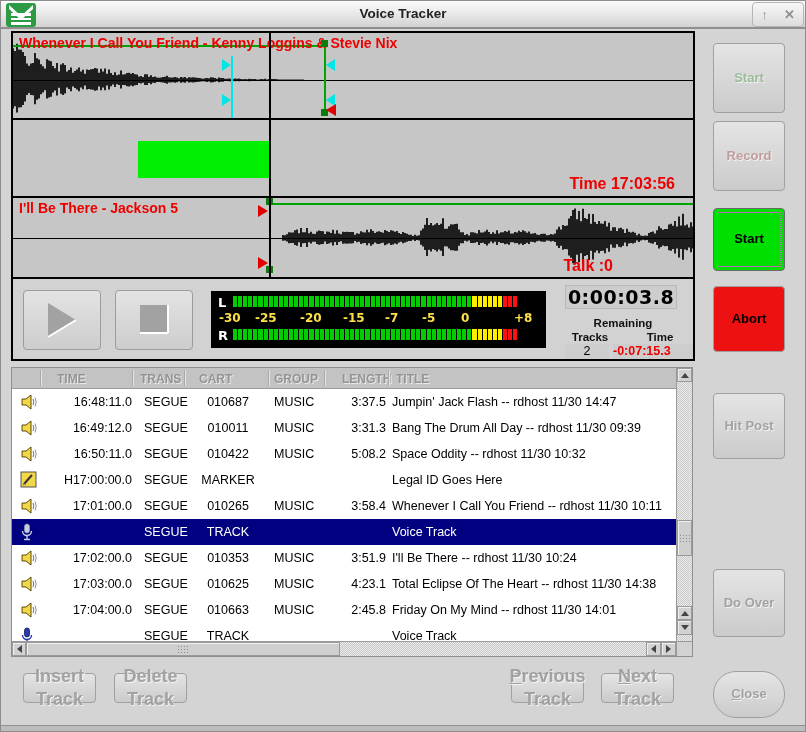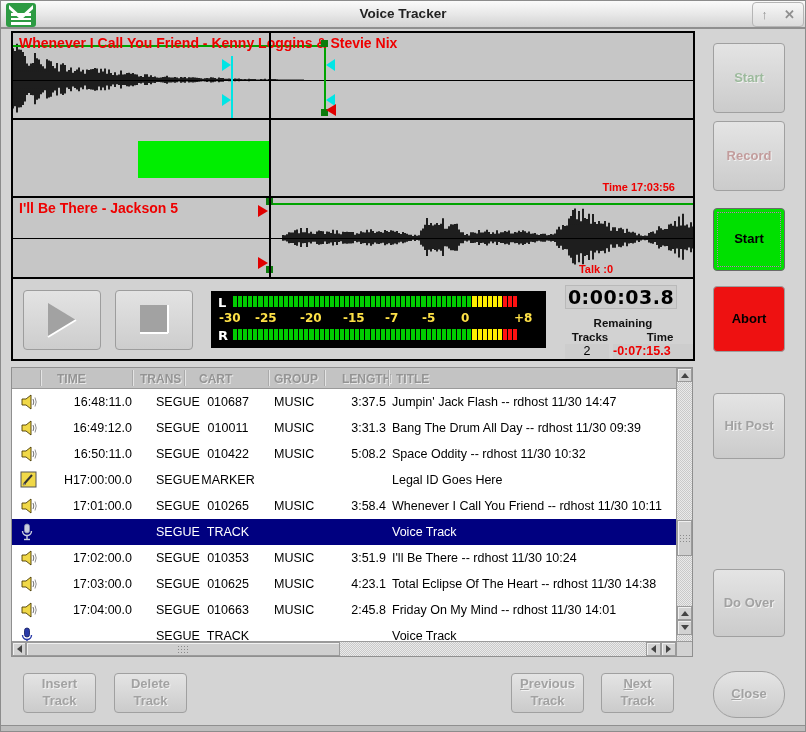--- a/index.html
+++ b/index.html
@@ -24,21 +24,21 @@
   .gline-h{position:absolute;height:2px;background:#00a400;z-index:3;}
   .gline-v{position:absolute;width:2px;background:#00a400;z-index:3;}
   .cyline-v{position:absolute;width:2px;background:#00e5e5;z-index:3;}
   .handle{position:absolute;width:7px;height:7px;background:#0c7c0c;z-index:5;}
   .tri{position:absolute;width:0;height:0;z-index:5;}
   .tri.cy-r{border-left:9px solid #00e5e5;border-top:6px solid transparent;border-bottom:6px solid transparent;}
   .tri.cy-l{border-right:9px solid #00e5e5;border-top:6px solid transparent;border-bottom:6px solid transparent;}
   .tri.rd-l{border-right:10px solid #e00000;border-top:6px solid transparent;border-bottom:6px solid transparent;}
   .tri.rd-r{border-left:10px solid #e00000;border-top:6px solid transparent;border-bottom:6px solid transparent;}
   .green-rect{position:absolute;background:#00ee00;z-index:2;}
-  .red-label{position:absolute;font-weight:bold;font-size:11px;color:#ee0000;white-space:nowrap;z-index:4;text-align:right;}
+  .red-label{position:absolute;font-weight:bold;font-size:16px;color:#ee0000;white-space:nowrap;z-index:4;text-align:right;}
   .cursor-line{position:absolute;left:256px;top:0;width:2px;height:246px;background:#000;z-index:6;}
   
   .transport{position:relative;width:680px;height:80px;background:#d2d2d2;}
   .tbtn{position:absolute;top:11px;width:78px;height:60px;border:1px solid #9d9d9d;border-radius:4px;
         background:linear-gradient(#e3e3e3,#cdcdcd);box-sizing:border-box;}
   .vu{position:absolute;left:198px;top:12px;width:335px;height:57px;background:#000;}
   .vu-ch{position:absolute;left:7px;color:#fff;font-weight:bold;font-size:13px;font-family:"DejaVu Sans",sans-serif;}
   .vu-row{position:absolute;left:22px;width:300px;height:11px;display:flex;gap:1px;}
   .vu-seg{width:4.1px;height:11px;}
   .vu-seg.g{background:#00cc00;} .vu-seg.y{background:#ffee00;} .vu-seg.r{background:#ff1111;}
@@ -48,38 +48,38 @@
          box-sizing:border-box;text-align:center;font-weight:bold;font-size:19px;line-height:22px;color:#000;
          font-family:"DejaVu Sans",sans-serif;letter-spacing:0.5px;}
   .rem-label{position:absolute;left:545px;width:130px;top:38px;text-align:center;font-weight:bold;font-size:11.5px;color:#111;}
   .rem-sub{position:absolute;top:52px;font-weight:bold;font-size:11.5px;color:#111;}
   .rem-box{position:absolute;top:65px;height:15px;background:#cdcdcd;font-size:12.5px;line-height:15px;}
   
   .sidebtn,.botbtn{position:absolute;border:1px solid #a0a0a0;border-radius:4px;background:linear-gradient(#e4e4e4,#cbcbcb);
         display:flex;flex-direction:column;align-items:center;justify-content:center;font-weight:bold;font-size:13px;
         color:#a2a2a2;text-shadow:1px 1px 0 #f2f2f2;box-sizing:border-box;text-align:center;line-height:1.3;}
   .sidebtn{left:712px;width:72px;}
-  .botbtn{top:672px;height:40px;width:73px;font-size:13px;}
+  .botbtn{top:672px;height:30px;width:73px;font-size:18px;}
   .btn-green{background:#00e000;color:#000;text-shadow:none;border-color:#6a6a6a;position:absolute;}
   .btn-green .focus-ring{position:absolute;inset:3px;border:1px dotted #c070c0;pointer-events:none;}
   .btn-red{background:#ee1111;color:#000000;text-shadow:none;border-color:#9d9d9d;}
   .u{text-decoration:underline;}
   
   .logtable{position:absolute;left:10px;top:366px;width:682px;height:290px;border:1px solid #8f8f8f;
             background:#fff;box-sizing:border-box;overflow:hidden;}
   .log-header{position:absolute;left:0;top:0;width:664px;height:21px;background:#c3c3c3;border-bottom:1px solid #9a9a9a;box-sizing:border-box;}
   .log-header .hlabel{position:absolute;top:4px;font-weight:bold;font-size:12px;color:#949494;text-shadow:1px 1px 0 #e9e9e9;}
   .hsep{position:absolute;top:2px;bottom:2px;width:1px;background:#aaa;box-shadow:1px 0 0 #e4e4e4;}
   .log-body{position:absolute;left:0;top:21px;width:664px;height:252px;overflow:hidden;background:#fff;}
   .log-row{position:relative;height:26px;font-size:12.5px;color:#000;background:#fff;}
   .log-row.selected{background:#000080;color:#fff;}
   .cell{position:absolute;top:6px;white-space:nowrap;}
   .c-icon{left:8px;top:4px;width:18px;height:18px;}
   .c-time{left:28px;width:92px;text-align:right;}
-  .c-trans{left:144px;text-align:center;}
+  .c-trans{left:132px;text-align:center;}
   .c-cart{left:176px;width:80px;text-align:center;}
   .c-group{left:262px;}
   .c-len{left:316px;width:58px;text-align:right;}
   .c-title{left:380px;}
   
   .checker{background-color:#eaeaea;background-image:linear-gradient(45deg,#c9c9c9 25%,transparent 25%,transparent 75%,#c9c9c9 75%),
            linear-gradient(45deg,#c9c9c9 25%,transparent 25%,transparent 75%,#c9c9c9 75%);background-size:2px 2px;background-position:0 0,1px 1px;}
   .vscroll{position:absolute;left:664px;top:0;width:16px;height:273px;border-left:1px solid #9a9a9a;box-sizing:border-box;}
   .hscroll{position:absolute;left:0;top:273px;width:664px;height:15px;border-top:1px solid #9a9a9a;box-sizing:border-box;}
   .sb-corner{position:absolute;left:664px;top:273px;width:16px;height:15px;background:#d2d2d2;border-left:1px solid #9a9a9a;border-top:1px solid #9a9a9a;box-sizing:border-box;}

